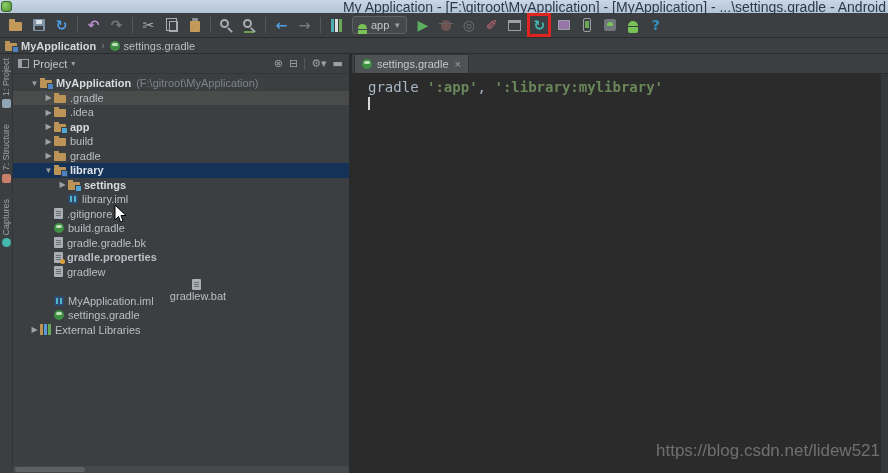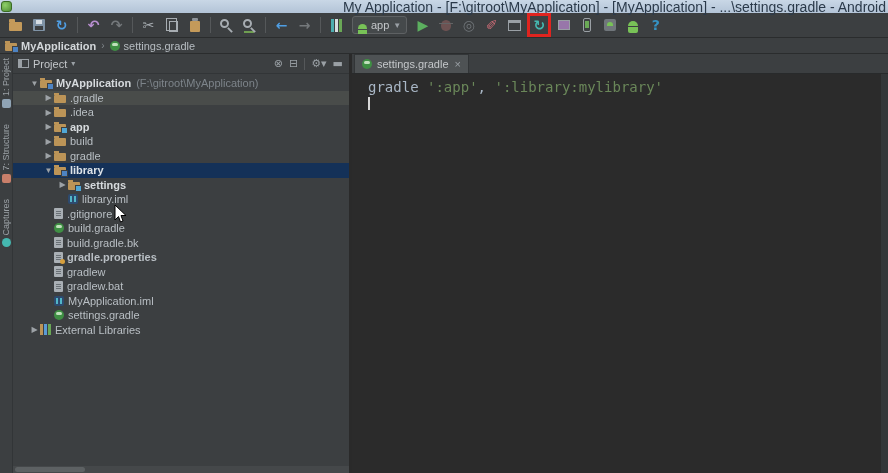--- a/index.html
+++ b/index.html
@@ -133,21 +133,21 @@
   
   .editor { flex:1; background:#2b2b2b; display:flex; flex-direction:column; position:relative; min-width:0; }
   .tabbar { height:20px; background:#3c3f41; border-bottom:1px solid #282a2b; display:flex; align-items:flex-end; padding-left:2px; }
   .tab { height:19px; display:flex; align-items:center; gap:5px; padding:0 7px; background:#4e5254;
          border:1px solid #323537; border-bottom:none; }
   .tab-label { font-size:11px; color:#c4c7ca; }
   .tab-close { font-size:11px; color:#9aa0a5; margin-left:1px; cursor:pointer; }
   .code { padding:6px 0 0 16px; font-family:"DejaVu Sans Mono", monospace; font-size:14px; line-height:15px; }
   .code-line { white-space:pre; height:15px; }
   .tok-plain  { color:#a9b7c6; }
-  .tok-string { color:#6a8759; }
+  .tok-string { color:#6a8759;font-weight:bold; }
   .caret-bar { display:inline-block; width:2px; height:13px; background:#d8d8d8; vertical-align:middle; }
   .editor-scroll { position:absolute; top:20px; right:0; bottom:0; width:7px; background:#343739; }
   .watermark { position:absolute; right:8px; bottom:12px; font-size:17px; color:#a8a8a8; opacity:.55; }
 
   
   .cursor { position:absolute; left:114px; top:205px; width:14px; height:20px; pointer-events:none; }
 </style>
 </head>
 <body>
 
@@ -335,33 +335,33 @@
             <span class="tree-label">.gitignore</span>
           </div>
           <div class="tree-row" style="padding-left: 30px;">
             <span class="tree-arrow"></span>
             <span class="tree-icon t-gradle"></span>
             <span class="tree-label">build.gradle</span>
           </div>
           <div class="tree-row" style="padding-left: 30px;">
             <span class="tree-arrow"></span>
             <span class="tree-icon t-file"></span>
-            <span class="tree-label">build.gradle.bk</span>
+            <span class="tree-label">gradle.gradle.bk</span>
           </div>
           <div class="tree-row" style="padding-left: 30px; font-weight: bold;">
             <span class="tree-arrow"></span>
             <span class="tree-icon t-file t-properties"></span>
             <span class="tree-label">gradle.properties</span>
           </div>
           <div class="tree-row" style="padding-left: 30px;">
             <span class="tree-arrow"></span>
             <span class="tree-icon t-file"></span>
             <span class="tree-label">gradlew</span>
           </div>
-          <div class="tree-row" style="padding-left: 30px;">
+          <div class="tree-row" style="padding-left: 30px; flex-direction: column;">
             <span class="tree-arrow"></span>
             <span class="tree-icon t-file"></span>
             <span class="tree-label">gradlew.bat</span>
           </div>
           <div class="tree-row" style="padding-left: 30px;">
             <span class="tree-arrow"></span>
             <span class="tree-icon t-iml"></span>
             <span class="tree-label">MyApplication.iml</span>
           </div>
           <div class="tree-row" style="padding-left: 30px;">
@@ -388,19 +388,20 @@
           <span class="tree-icon t-gradle"></span>
           <span class="tab-label">settings.gradle</span>
           <span class="tab-close">×</span>
         </div>
       </div>
       <div class="code">
         <div class="code-line"><span class="tok-plain">gradle </span><span class="tok-string">':app'</span><span class="tok-plain">, </span><span class="tok-string">':library:mylibrary'</span></div>
         <div class="code-line"><span class="caret-bar"></span></div>
       </div>
       <div class="editor-scroll"></div>
+      <div class="watermark">https://blog.csdn.net/lidew521</div>
     </div>
   </div>
 
   <svg class="cursor" viewBox="0 0 14 20">
     <polygon points="1,0 1,15 4.5,11.5 6.5,17 9,16 7,10.5 12,10.5" fill="#ffffff" stroke="#000000" stroke-width="1"></polygon>
   </svg>
 </div>
 
 </body></html>

